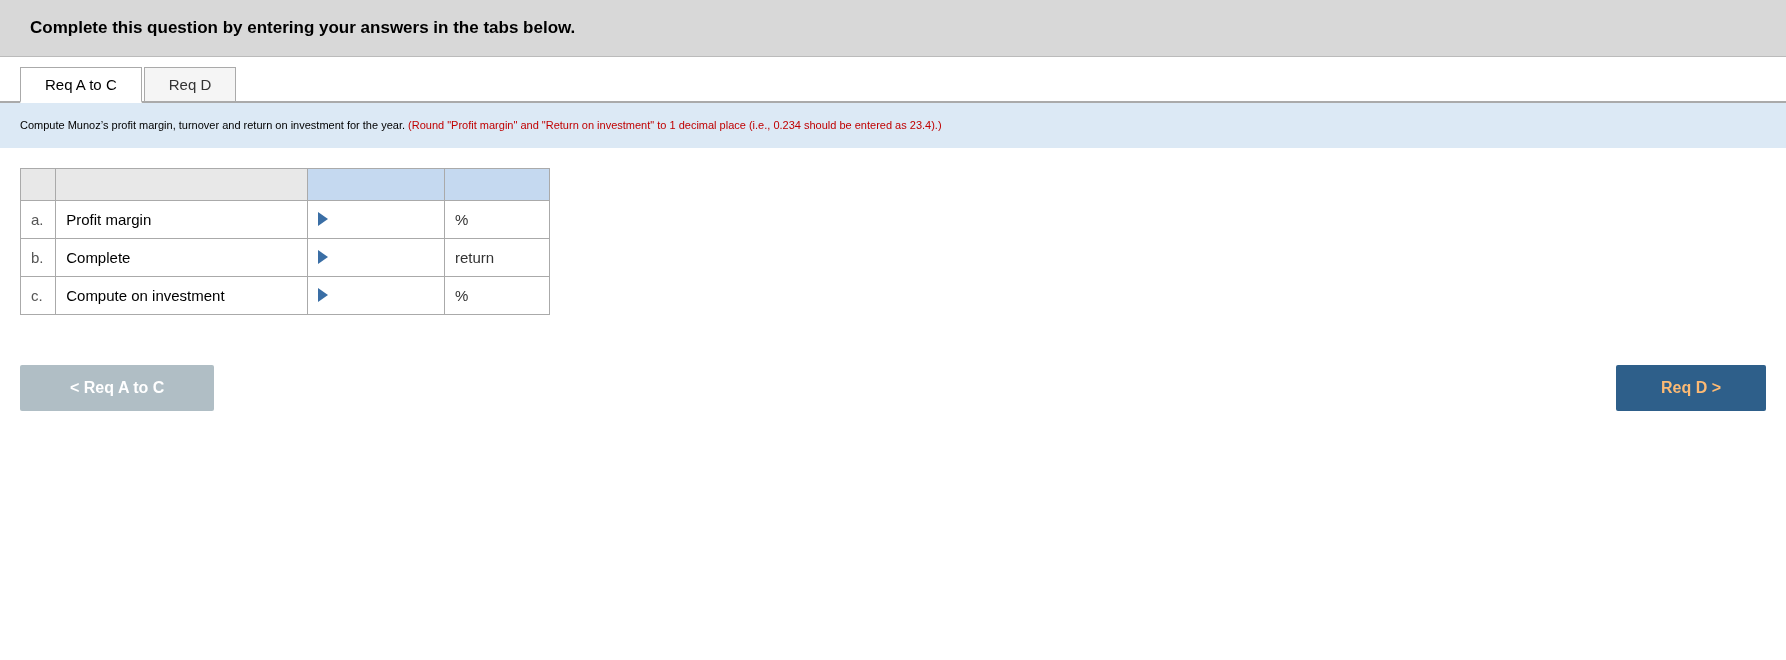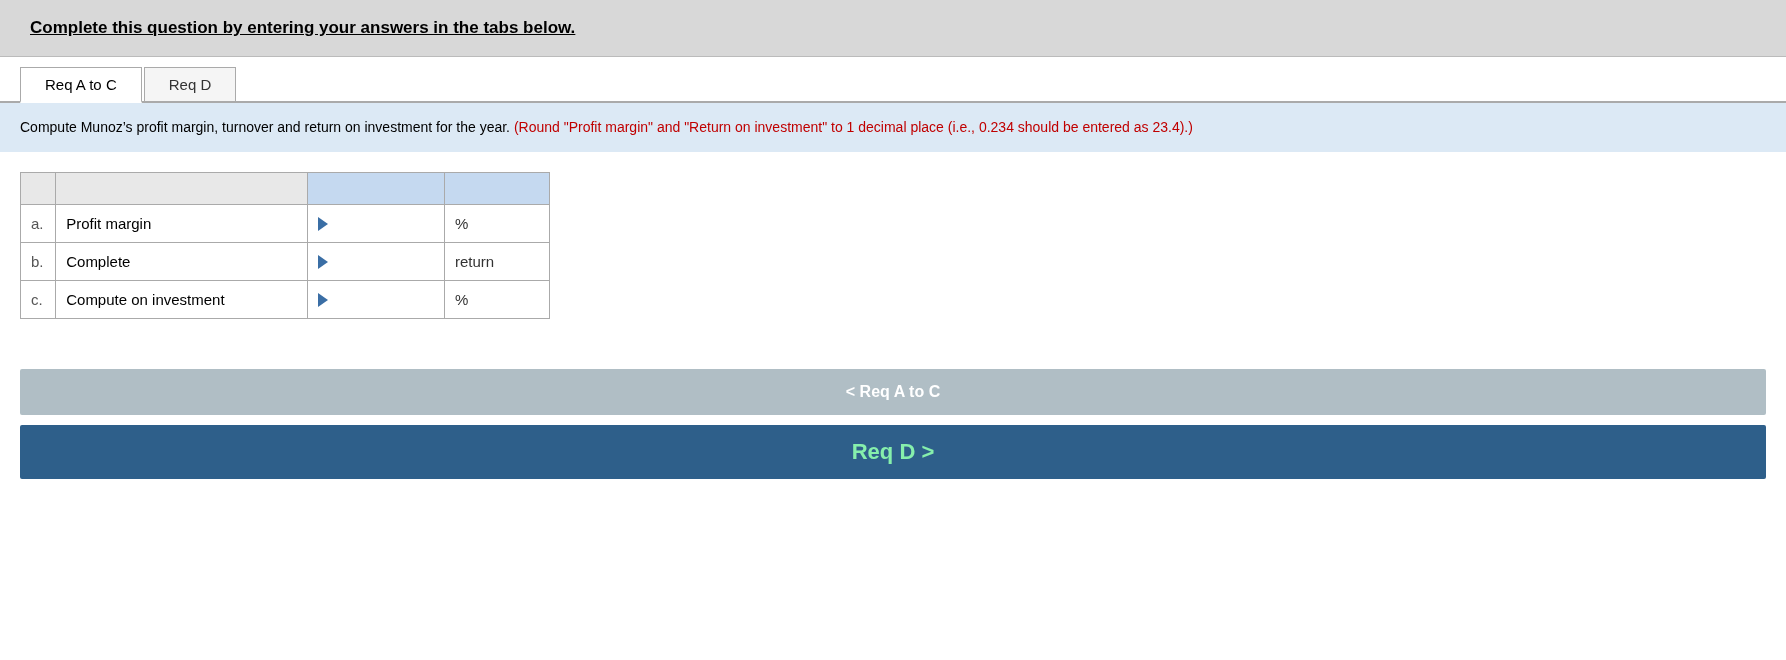--- a/index.html
+++ b/index.html
@@ -8,21 +8,20 @@
       font-size: 15px;
       background: #fff;
       width: 1786px;
       min-height: 660px;
     }
 
     .top-banner {
       background: #d8d8d8;
       padding: 18px 30px;
       border-bottom: 1px solid #bbb;
-      text-decoration: underline;
     }
 
     .top-banner-text {
       font-weight: bold;
       font-size: 17px;
       color: #000;
     }
 
     .tabs-row {
       display: flex;
@@ -52,21 +51,21 @@
     }
 
     .tab:not(.active) {
       background: #f5f5f5;
       color: #333;
     }
 
     .instruction-box {
       background: #dce9f5;
       padding: 14px 20px;
-      font-size: 14px;
+      font-size: 11px;
       color: #000;
       line-height: 1.5;
     }
 
     .instruction-red {
       color: #c00000;
     }
 
     .table-section {
       padding: 20px 20px;
@@ -150,43 +149,42 @@
       padding-left: 14px;
     }
 
     .unit-cell {
       color: #333;
       font-size: 15px;
     }
 
     .bottom-buttons {
       display: flex;
-      flex-direction: column;
       justify-content: space-between;
       gap: 10px;
       padding: 30px 20px;
     }
 
     .btn-prev {
       background: #b0bec5;
       color: #fff;
       border: none;
       padding: 14px 50px;
       font-size: 16px;
       font-weight: bold;
       cursor: pointer;
       border-radius: 2px;
     }
 
     .btn-next {
       background: #2e5f8a;
-      color: #86efac;
+      color: #fdba74;
       border: none;
-      padding: 14px 32px;
-      font-size: 22px;
+      padding: 14px 45px;
+      font-size: 16px;
       font-weight: bold;
       cursor: pointer;
       border-radius: 2px;
     }
 
     .chevron {
       font-style: normal;
       font-weight: bold;
     }
   </style>

